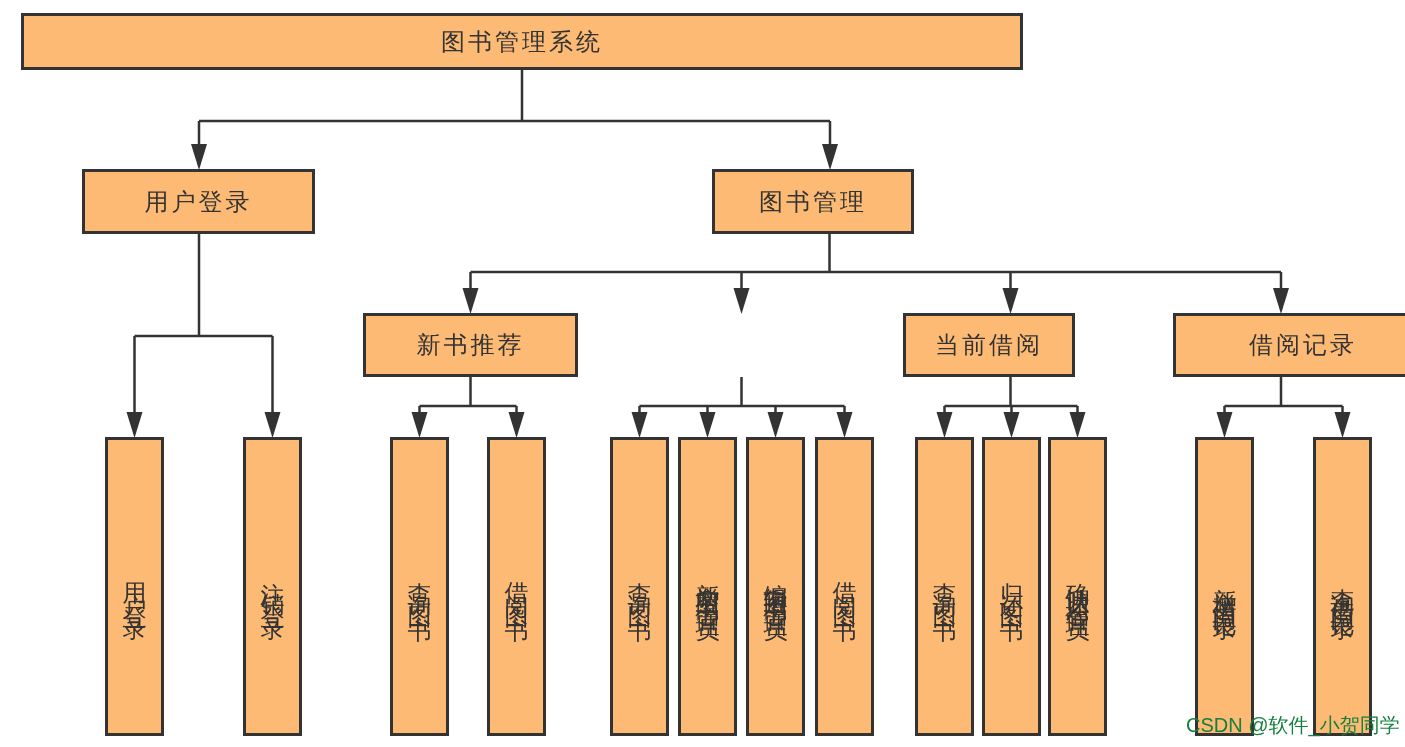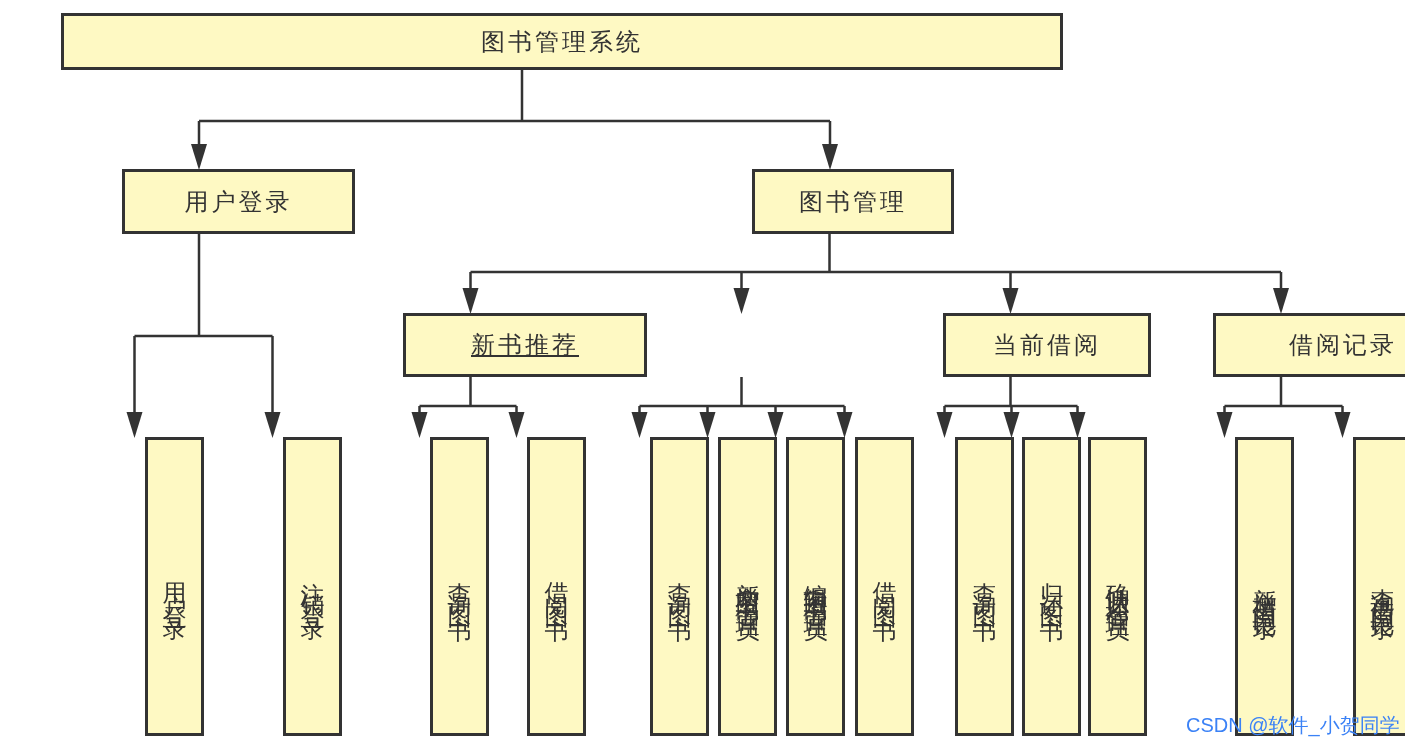--- a/index.html
+++ b/index.html
@@ -14,40 +14,39 @@
   }
   #wires {
     position: absolute;
     left: 0; top: 0;
     width: 1405px; height: 747px;
     z-index: 1;
   }
   .box {
     position: absolute;
     box-sizing: border-box;
-    background: #fef9c3;
+    background: #fdba74;
     border: 3px solid #333333;
     display: flex;
     align-items: center;
     justify-content: center;
     z-index: 2;
-    margin-left: 40px;
   }
   .hnode {
     font-size: 24px;
     letter-spacing: 3px;
     white-space: nowrap;
   }
   .root  { left: 21px;  top: 13px;  width: 1002px; height: 57px; }
   .l2a   { left: 82px;  top: 169px; width: 233px;  height: 65px; }
   .l2b   { left: 712px; top: 169px; width: 202px;  height: 65px; }
   .l3    { top: 313px; height: 64px; }
-  .l3a   { left: 363px;  width: 244px; text-decoration: underline; }
+  .l3a   { left: 363px;  width: 215px; }
   .l3b   { left: 633px;  width: 217px; }
-  .l3c   { left: 903px;  width: 208px; }
+  .l3c   { left: 903px;  width: 172px; }
   .l3d   { left: 1173px; width: 260px; }
   .vnode { top: 437px; width: 59px; height: 299px; }
   .vtext {
     display: block;
     writing-mode: vertical-rl;
     text-orientation: mixed;
     font-size: 24px;
     line-height: 1;
     color: #333333;
   }
@@ -59,21 +58,21 @@
   .g3x1 { left: 610px;  } .g3x2 { left: 678px;  }
   .g3x3 { left: 746px;  } .g3x4 { left: 815px;  }
   .g4x1 { left: 915px;  } .g4x2 { left: 982px;  }
   .g4x3 { left: 1048px; }
   .g5x1 { left: 1195px; } .g5x2 { left: 1313px; }
   #watermark {
     position: absolute;
     left: 1186px;
     top: 712px;
     font-size: 20px;
-    color: #3b82f6;
+    color: #15803d;
     white-space: nowrap;
     z-index: 5;
   }
 </style>
 </head>
 <body>
 
 <div id="canvas">
 
   <svg id="wires" viewBox="0 0 1405 747" xmlns="http://www.w3.org/2000/svg">

